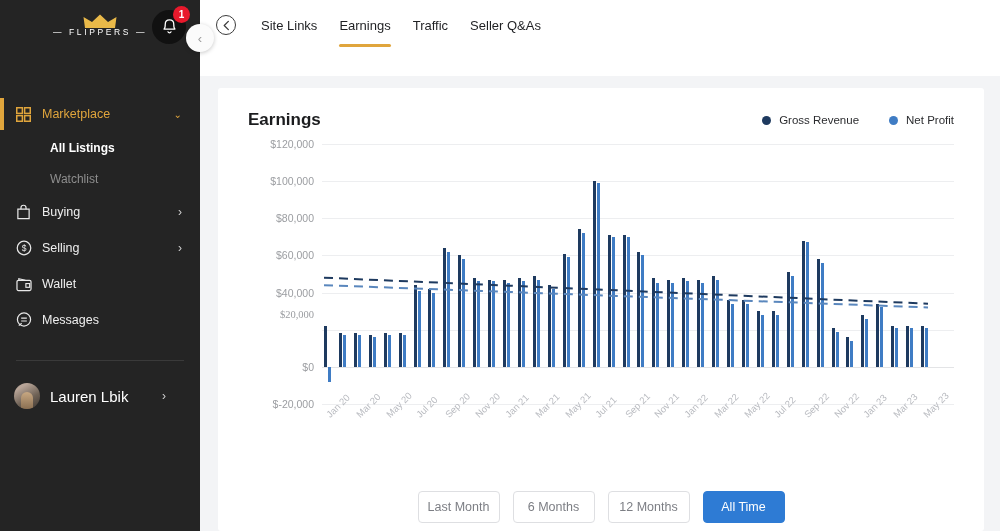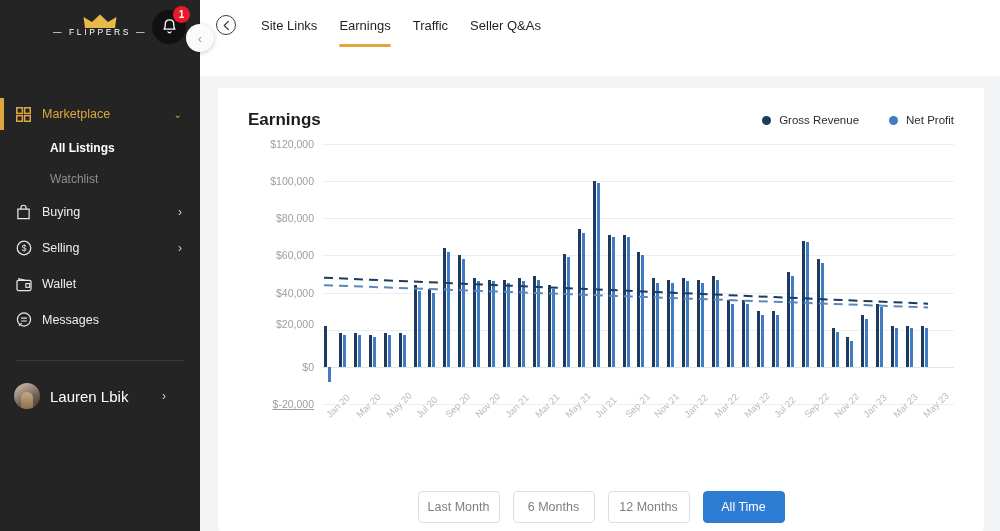--- a/index.html
+++ b/index.html
@@ -267,23 +267,23 @@
           </div>
         </div>
 
         <div class="chart-area">
           <div class="ylabels" id="ylabels">
               <div class="ylabel" style="top: 0px;">$120,000</div>
               <div class="ylabel" style="top: 37.1429px;">$100,000</div>
               <div class="ylabel" style="top: 74.2857px;">$80,000</div>
               <div class="ylabel" style="top: 111.429px;">$60,000</div>
               <div class="ylabel" style="top: 148.571px;">$40,000</div>
-              <div class="ylabel" style="top: 180px;">$20,000</div>
+              <div class="ylabel" style="top: 170px; font-family: Liberation Serif, serif;">$20,000</div>
               <div class="ylabel" style="top: 222.857px;">$0</div>
-              <div class="ylabel" style="top: 260px; text-decoration: underline;">$-20,000</div>
+              <div class="ylabel" style="top: 260px;">$-20,000</div>
             </div>
           <div class="plot" id="plot">
             <div id="grid">
                 <div class="gridline" style="top: 0px;"></div>
                 <div class="gridline" style="top: 37.1429px;"></div>
                 <div class="gridline" style="top: 74.2857px;"></div>
                 <div class="gridline" style="top: 111.429px;"></div>
                 <div class="gridline" style="top: 148.571px;"></div>
                 <div class="gridline" style="top: 185.714px;"></div>
                 <div class="gridline zeroline" style="top: 222.857px;"></div>

